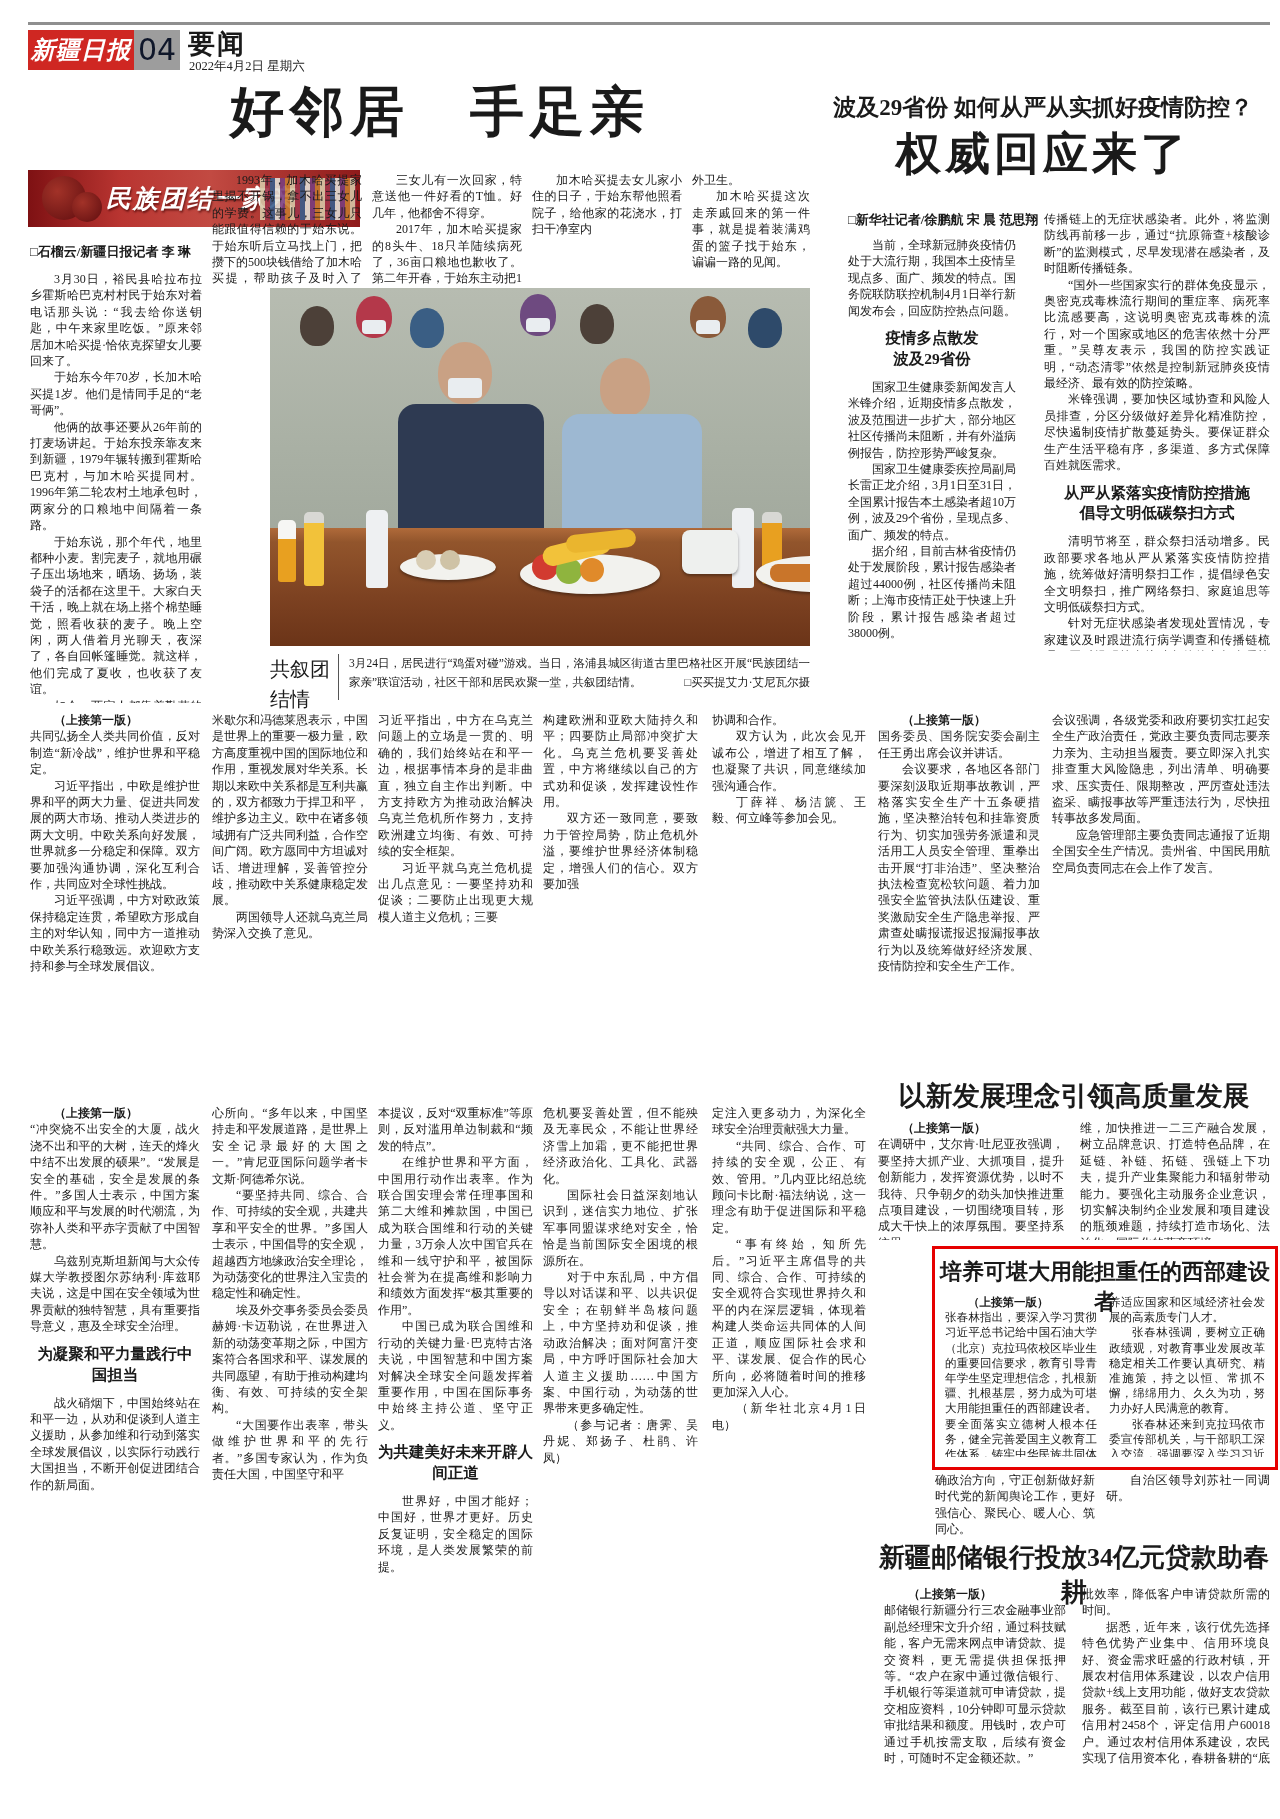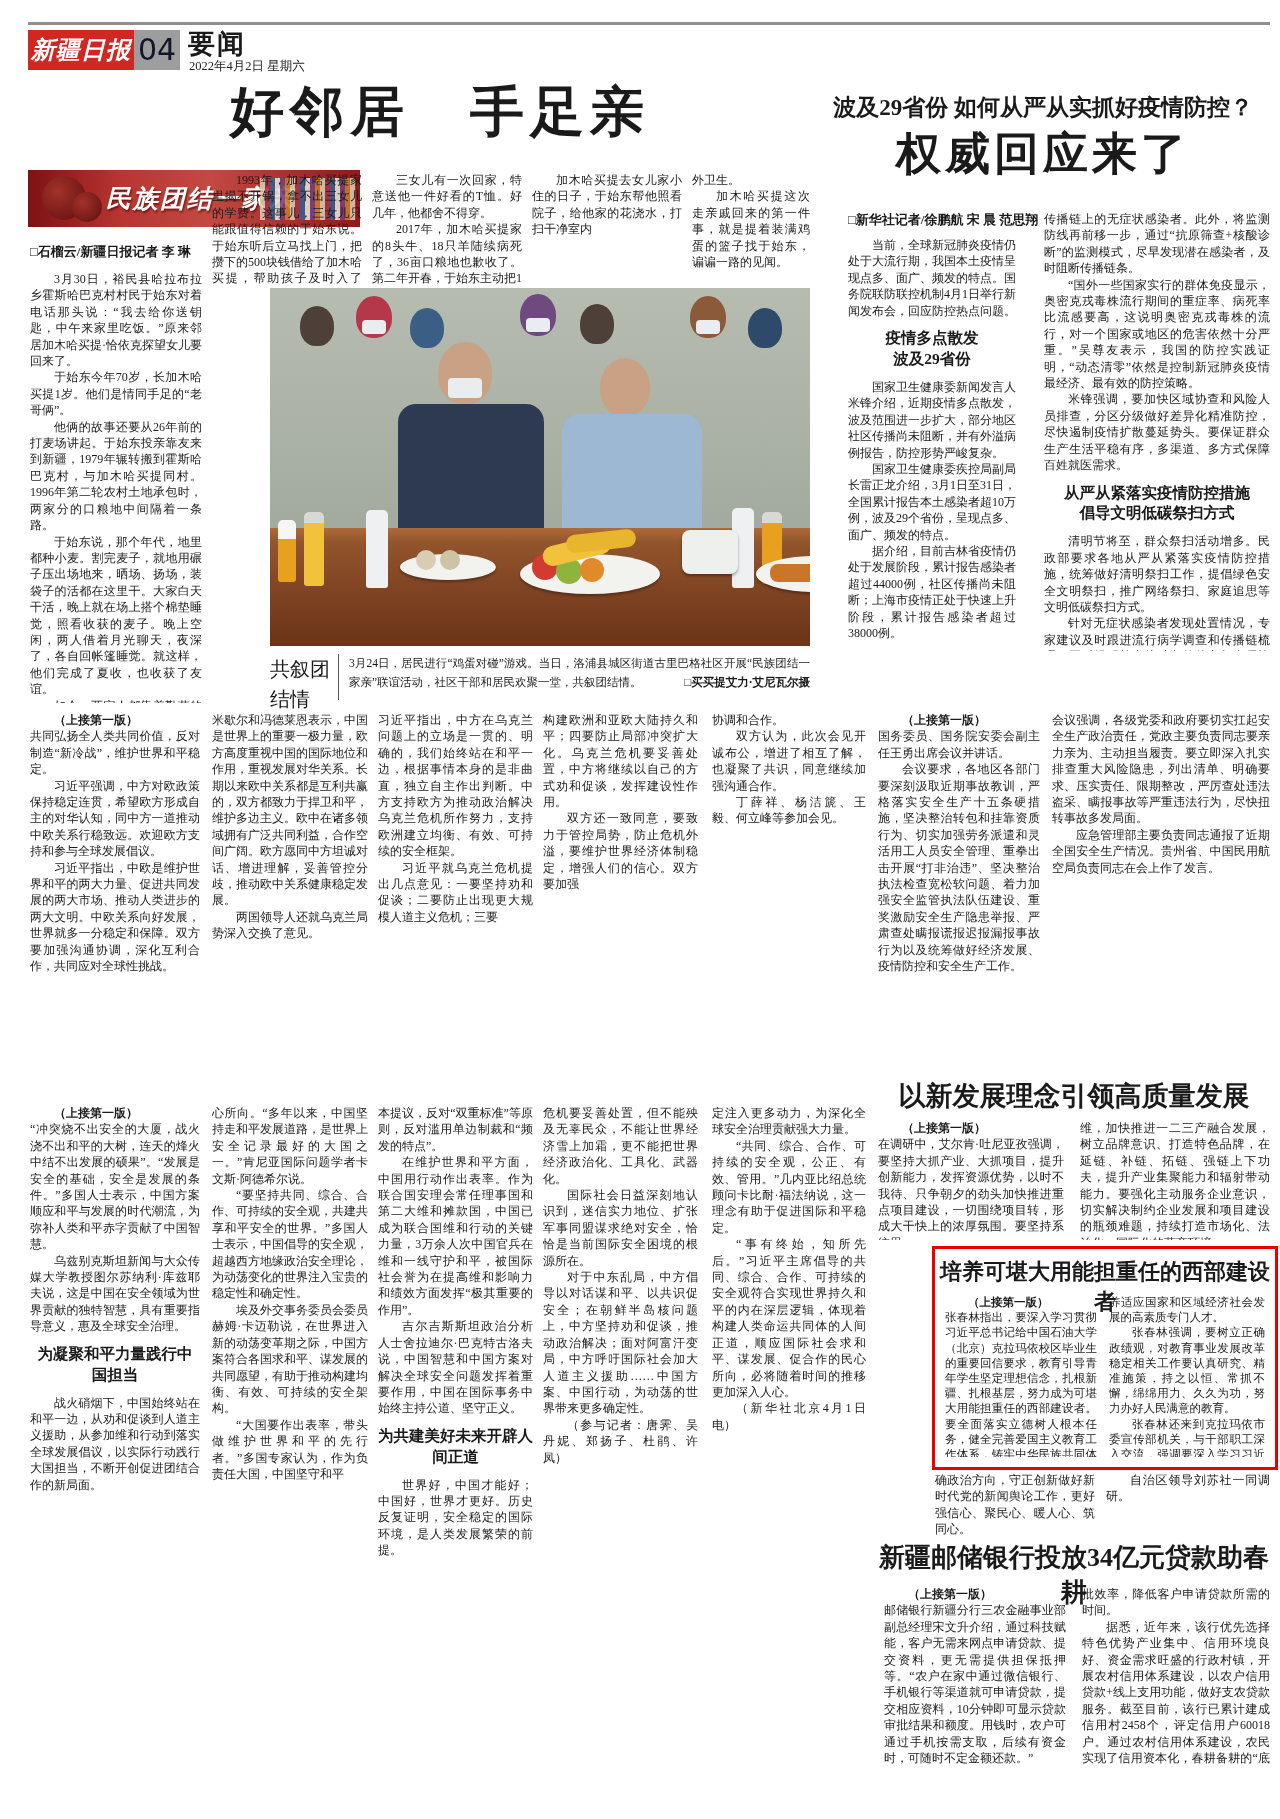--- a/index.html
+++ b/index.html
@@ -42,21 +42,21 @@
   #table{position:absolute;left:0;bottom:0;width:100%;height:118px;
          background:linear-gradient(180deg,#b06a3a 0,#92552c 14px,#7c4121 60%,#6b3418 100%);}
   .plate{position:absolute;background:#f2f2ee;border-radius:50%;box-shadow:0 2px 3px rgba(0,0,0,.35);}
   .fruit{position:absolute;border-radius:50%;}
   .bottle{position:absolute;border-radius:5px 5px 3px 3px;}
   
   #caption{left:270px;top:654px;width:540px;height:52px;display:flex;align-items:flex-start;}
   #cap-label{width:64px;font-size:20px;font-weight:normal;line-height:1.5;}
   #cap-bar{width:1px;height:46px;background:#555;margin:0 10px 0 4px;}
   #cap-text{flex:1;font-size:11.5px;line-height:1.65;text-align:justify;}
-  #cap-text .credit{font-weight:bold;float:right;}
+  #cap-text .credit{font-weight:normal;float:right;}
   
   #covid-kicker{left:810px;top:92px;width:466px;text-align:center;font-size:23px;font-weight:bold;}
   #covid-headline{left:810px;top:124px;width:466px;text-align:center;font-size:45px;font-weight:bold;letter-spacing:4px;}
   #covid-byline{left:848px;top:211px;width:260px;font-weight:bold;font-size:13px;}
   #covid-a{left:848px;top:237px;width:168px;height:414px;}
   #covid-b{left:1044px;top:211px;width:226px;height:440px;}
   .colsub{font-weight:bold;font-size:15.5px;text-align:center;line-height:1.35;margin:9px 0;text-indent:0;}
   .colsub div{text-indent:0;}
   
   #eu-c1{left:30px;top:712px;width:170px;height:360px;}
@@ -209,22 +209,22 @@
     </div>
     <div>
         <p>清明节将至，群众祭扫活动增多。民政部要求各地从严从紧落实疫情防控措施，统筹做好清明祭扫工作，提倡绿色安全文明祭扫，推广网络祭扫、家庭追思等文明低碳祭扫方式。</p>
         <p>针对无症状感染者发现处置情况，专家建议及时跟进流行病学调查和传播链梳理，同时提醒符合接种条件的老年人尽快接种新冠病毒疫苗，有效降低重症和死亡风险。</p>
       </div>
   </div>
 
   <div class="abs col" id="eu-c1">
       <p class="jump">（上接第一版）</p>
       <p class="cont">共同弘扬全人类共同价值，反对制造“新冷战”，维护世界和平稳定。</p>
+      <p>习近平指出，中欧是维护世界和平的两大力量、促进共同发展的两大市场、推动人类进步的两大文明。中欧关系向好发展，世界就多一分稳定和保障。双方要加强沟通协调，深化互利合作，共同应对全球性挑战。</p>
       <p>习近平强调，中方对欧政策保持稳定连贯，希望欧方形成自主的对华认知，同中方一道推动中欧关系行稳致远。欢迎欧方支持和参与全球发展倡议。</p>
-      <p>习近平指出，中欧是维护世界和平的两大力量、促进共同发展的两大市场、推动人类进步的两大文明。中欧关系向好发展，世界就多一分稳定和保障。双方要加强沟通协调，深化互利合作，共同应对全球性挑战。</p>
     </div>
   <div class="abs col" id="eu-c2">
       <p class="cont">米歇尔和冯德莱恩表示，中国是世界上的重要一极力量，欧方高度重视中国的国际地位和作用，重视发展对华关系。长期以来欧中关系都是互利共赢的，双方都致力于捍卫和平，维护多边主义。欧中在诸多领域拥有广泛共同利益，合作空间广阔。欧方愿同中方坦诚对话、增进理解，妥善管控分歧，推动欧中关系健康稳定发展。</p>
       <p>两国领导人还就乌克兰局势深入交换了意见。</p>
     </div>
   <div class="abs col" id="eu-c3">
       <p class="cont">习近平指出，中方在乌克兰问题上的立场是一贯的、明确的，我们始终站在和平一边，根据事情本身的是非曲直，独立自主作出判断。中方支持欧方为推动政治解决乌克兰危机所作努力，支持欧洲建立均衡、有效、可持续的安全框架。</p>
       <p>习近平就乌克兰危机提出几点意见：一要坚持劝和促谈；二要防止出现更大规模人道主义危机；三要</p>
     </div>
   <div class="abs col" id="eu-c4">
@@ -299,21 +299,21 @@
   <div class="abs col" id="intl-c2">
       <p class="cont">心所向。“多年以来，中国坚持走和平发展道路，是世界上安全记录最好的大国之一。”肯尼亚国际问题学者卡文斯·阿德希尔说。</p>
       <p>“要坚持共同、综合、合作、可持续的安全观，共建共享和平安全的世界。”多国人士表示，中国倡导的安全观，超越西方地缘政治安全理论，为动荡变化的世界注入宝贵的稳定性和确定性。</p>
       <p>埃及外交事务委员会委员赫姆·卡迈勒说，在世界进入新的动荡变革期之际，中国方案符合各国求和平、谋发展的共同愿望，有助于推动构建均衡、有效、可持续的安全架构。</p>
       <p>“大国要作出表率，带头做维护世界和平的先行者。”多国专家认为，作为负责任大国，中国坚守和平</p>
     </div>
   <div class="abs col" id="intl-c3">
     <div>
         <p class="cont">本提议，反对“双重标准”等原则，反对滥用单边制裁和“频发的特点”。</p>
         <p>在维护世界和平方面，中国用行动作出表率。作为联合国安理会常任理事国和第二大维和摊款国，中国已成为联合国维和行动的关键力量，3万余人次中国官兵在维和一线守护和平，被国际社会誉为在提高维和影响力和绩效方面发挥“极其重要的作用”。</p>
-        <p>吉尔吉斯斯坦政治分析人士舍拉迪尔·巴克特古洛夫说，中国智慧和中国方案对解决全球安全问题发挥着重要作用，中国在国际事务中始终主持公道、坚守正义。</p>
+        <p>中国已成为联合国维和行动的关键力量·巴克特古洛夫说，中国智慧和中国方案对解决全球安全问题发挥着重要作用，中国在国际事务中始终主持公道、坚守正义。</p>
       </div>
     <div class="colsub">为共建美好未来开辟人间正道</div>
     <div>
         <p>世界好，中国才能好；中国好，世界才更好。历史反复证明，安全稳定的国际环境，是人类发展繁荣的前提。</p>
       </div>
   </div>
   <div class="abs col" id="intl-c4">
       <p class="cont">危机要妥善处置，但不能殃及无辜民众，不能让世界经济雪上加霜，更不能把世界经济政治化、工具化、武器化。</p>
       <p>国际社会日益深刻地认识到，迷信实力地位、扩张军事同盟谋求绝对安全，恰恰是当前国际安全困境的根源所在。</p>
       <p>对于中东乱局，中方倡导以对话谋和平、以共识促安全；在朝鲜半岛核问题上，中方坚持劝和促谈，推动政治解决；面对阿富汗变局，中方呼吁国际社会加大人道主义援助……中国方案、中国行动，为动荡的世界带来更多确定性。</p>

